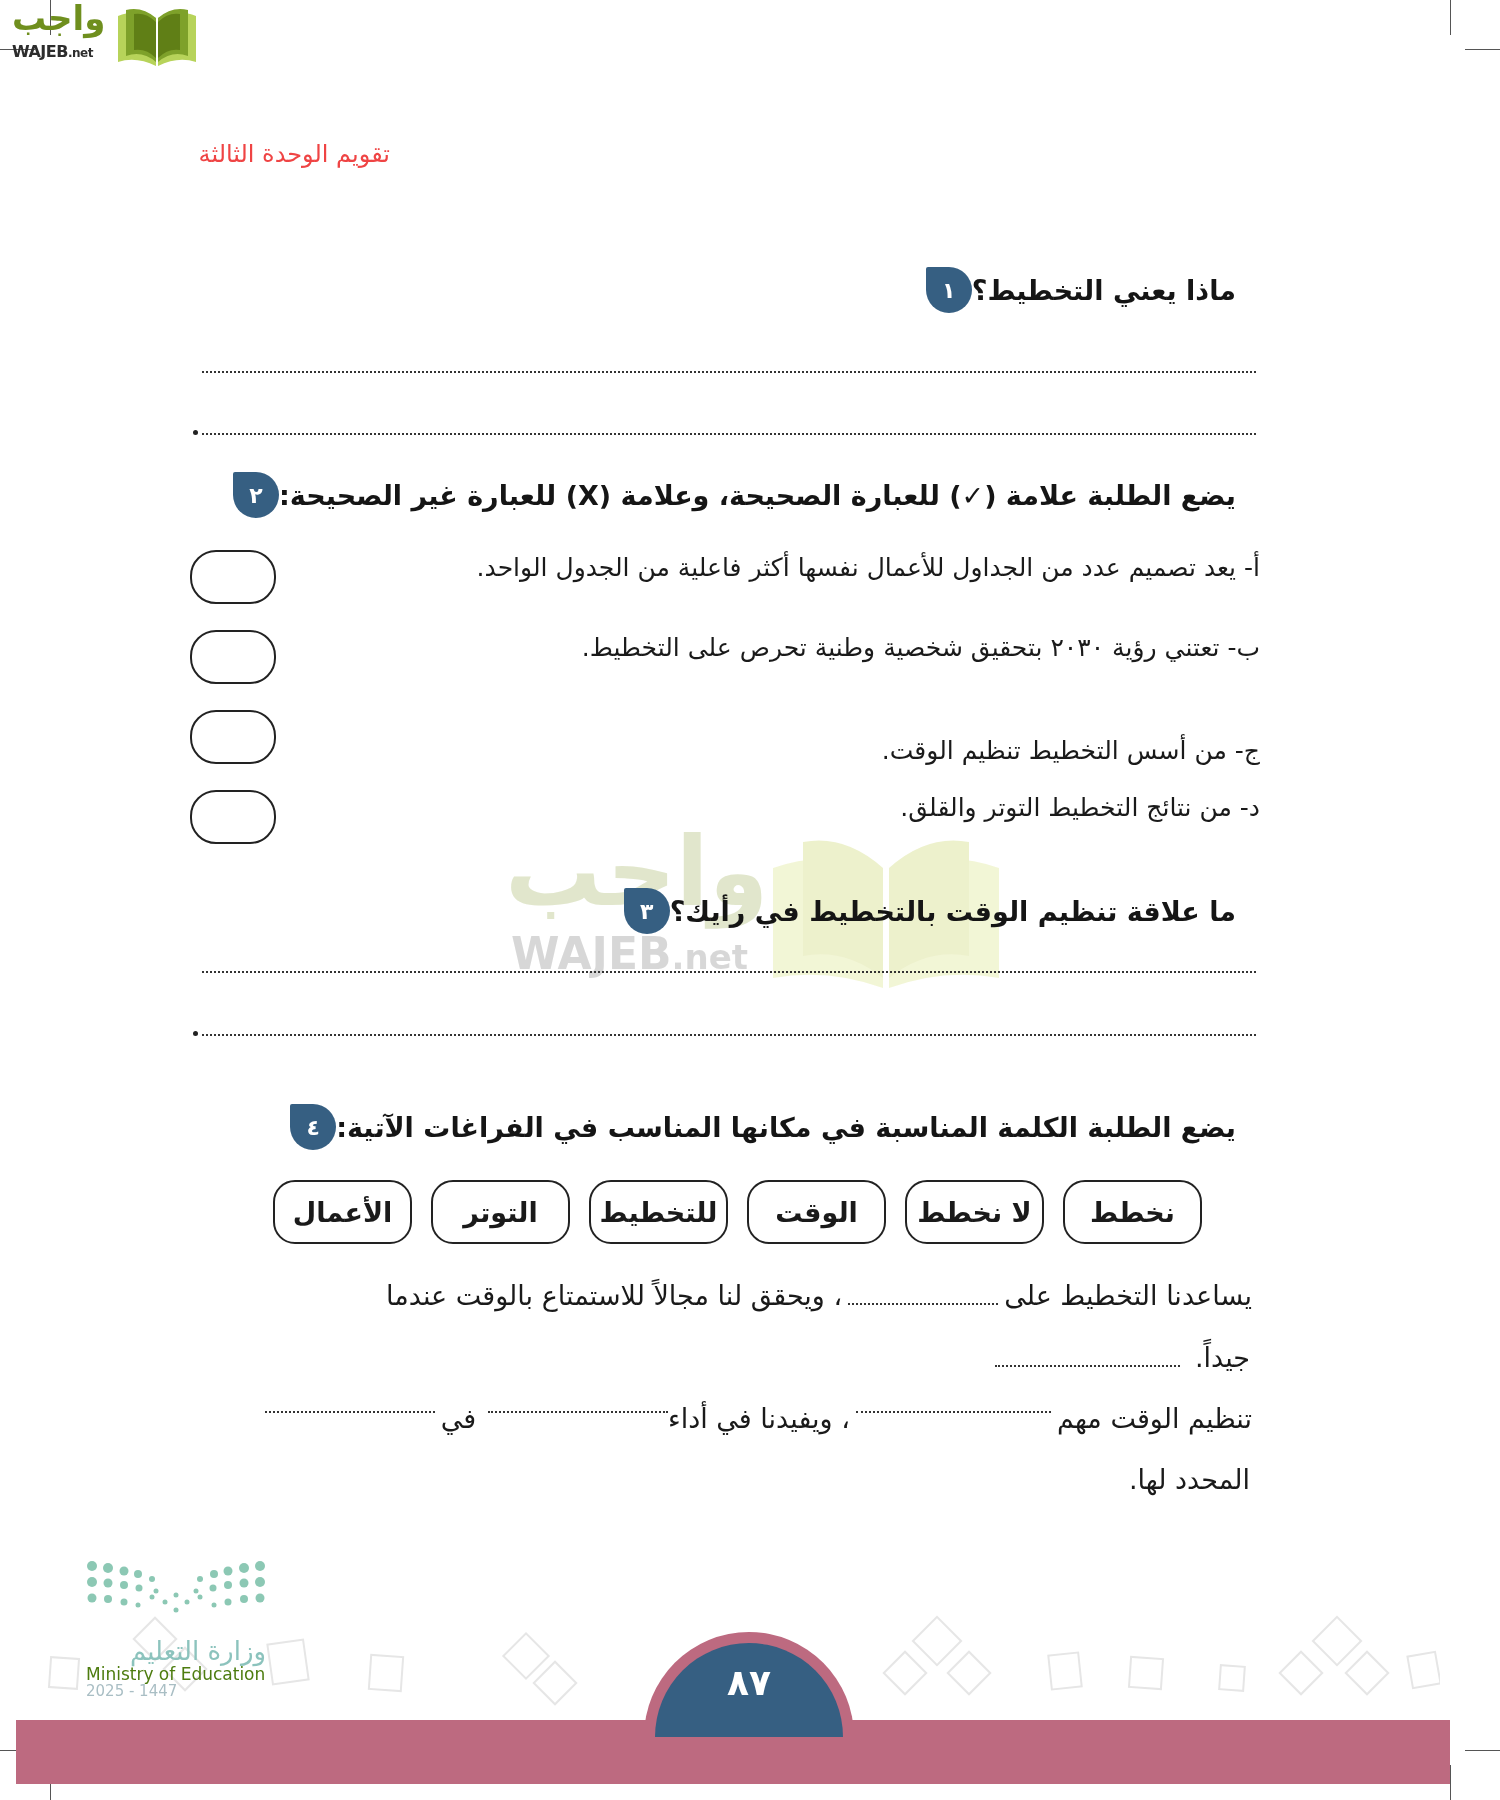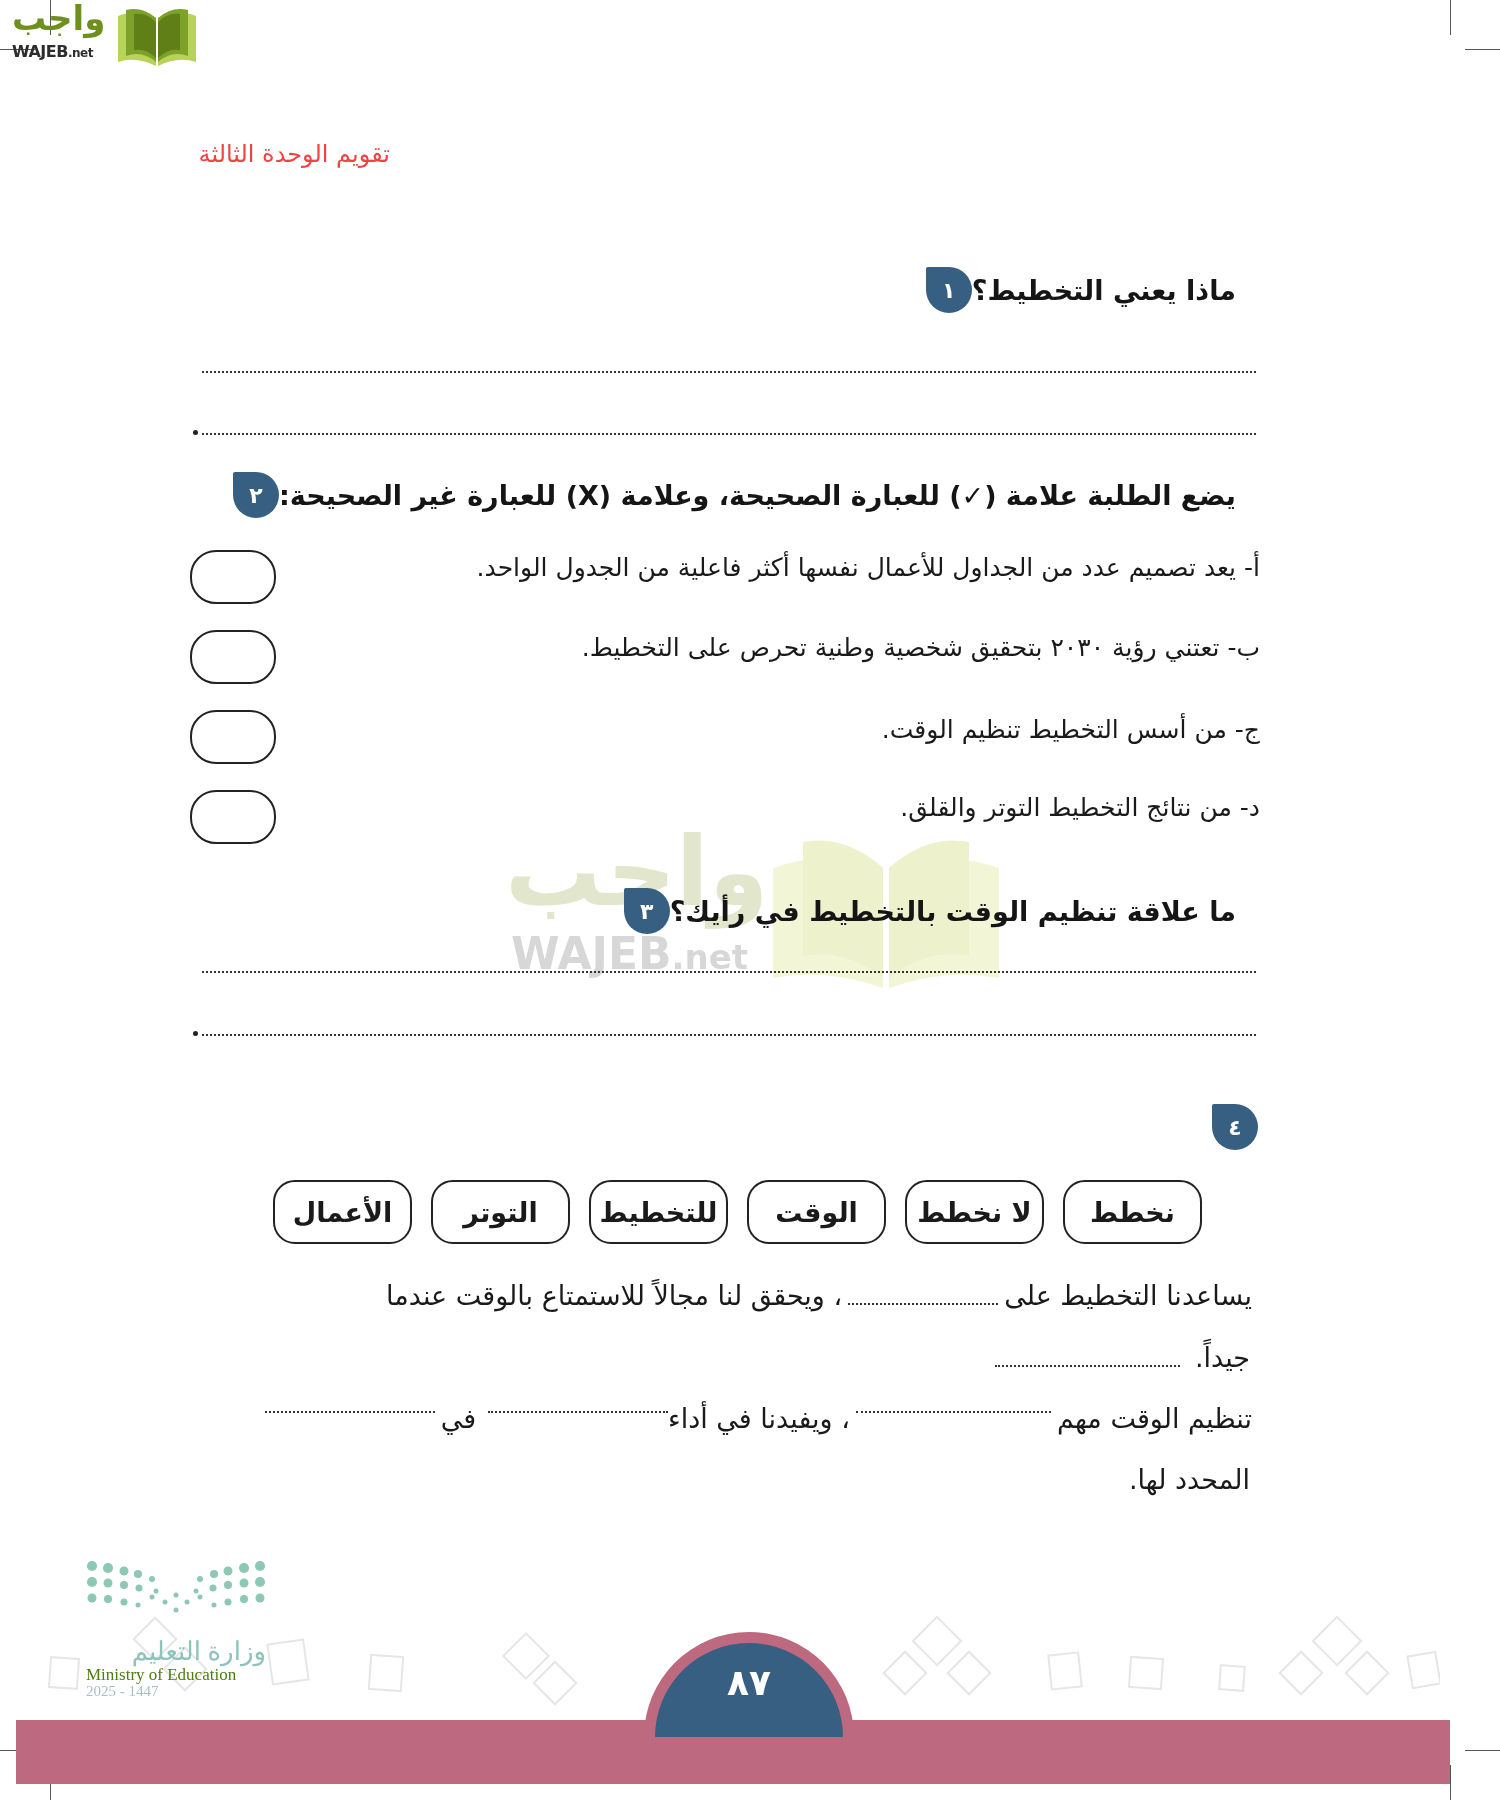--- a/index.html
+++ b/index.html
@@ -23,21 +23,21 @@
   .oval { position:absolute; left:190px; width:82px; height:50px; border:2.5px solid #222; border-radius:26px; background:#fff; }
   .chips { position:absolute; top:1180px; right:298px; display:flex; flex-direction:row-reverse; gap:19px; }
   .chip { width:135px; height:60px; border:2.5px solid #222; border-radius:22px; display:flex; align-items:center;
           justify-content:center; font-size:27px; font-weight:bold; direction:rtl; background:#fff; }
   .para { position:absolute; right:250px; font-size:27px; direction:rtl; white-space:nowrap; color:#1a1a1a; }
   .blank { display:inline-block; border-bottom:2px dotted #333; height:8px; vertical-align:baseline; margin:0 6px; }
   .watermark { left:505px; top:828px; width:500px; height:160px; opacity:0.55; pointer-events:none; }
   .wm-ar { position:absolute; left:0; top:-12px; font-size:96px; font-weight:bold; color:#c9d3a3; }
   .wm-en { position:absolute; left:6px; top:100px; font-size:44px; font-weight:bold; color:#b8b8b8; }
   .wm-book { position:absolute; left:268px; top:0; width:226px; height:160px; }
-  .moe { left:86px; top:1560px; width:190px;font-family:Liberation Serif, serif; }
+  .moe { left:86px; top:1560px; width:190px; }
   .moe-dots { width:180px; height:62px; }
   .moe-ar { font-size:26px; color:#8cc3bd; direction:rtl; text-align:right; width:180px; margin-top:10px; }
   .moe-en { font-size:17px; color:#4d7c0f; margin-top:-2px; }
   .moe-yr { font-size:15px; color:#a9bec4; margin-top:-2px; }
   .bottom-bar { left:16px; top:1720px; width:1434px; height:64px; background:#bd6a80; }
   .page-half { left:644px; top:1632px; width:210px; height:105px; background:#bd6a80; border-radius:105px 105px 0 0; }
   .page-half-inner { left:655px; top:1643px; width:188px; height:94px; background:#365f82; border-radius:94px 94px 0 0; }
   .page-num { left:655px; top:1662px; width:188px; text-align:center; color:#fff; font-size:36px; font-weight:bold; }
   .deco { left:40px; top:1610px; width:1400px; height:112px; }
 </style>
@@ -80,21 +80,21 @@
   <div class="badge">٢</div>
   <div class="q-text">يضع الطلبة علامة (✓) للعبارة الصحيحة، وعلامة (X) للعبارة غير الصحيحة:</div>
 </div>
 
 <div class="stmt" style="top:553px">أ- يعد تصميم عدد من الجداول للأعمال نفسها أكثر فاعلية من الجدول الواحد.</div>
 <div class="oval" style="top:550px"></div>
 
 <div class="stmt" style="top:633px">ب- تعتني رؤية ٢٠٣٠ بتحقيق شخصية وطنية تحرص على التخطيط.</div>
 <div class="oval" style="top:630px"></div>
 
-<div class="stmt" style="top:715px">ج-  من أسس التخطيط تنظيم الوقت.</div>
+<div class="stmt" style="top:736px">ج-  من أسس التخطيط تنظيم الوقت.</div>
 <div class="oval" style="top:710px"></div>
 
 <div class="stmt" style="top:793px">د-  من نتائج التخطيط التوتر والقلق.</div>
 <div class="oval" style="top:790px"></div>
 
 <div class="abs watermark">
   <span class="wm-ar">واجب</span>
   <span class="wm-en"><span>WAJEB</span><span style="font-size:34px">.net</span></span>
   <svg class="wm-book" viewBox="0 0 226 160">
     <path d="M0 40 Q55 20 110 44 L110 160 Q55 140 0 150 Z" fill="#e9efb6"></path>
@@ -107,20 +107,21 @@
 <div class="q-row" style="top:888px">
   <div class="badge">٣</div>
   <div class="q-text">ما علاقة تنظيم الوقت بالتخطيط في رأيك؟</div>
 </div>
 <div class="dotline" style="top:971px"></div>
 <div class="dot-start" style="top:1031px"></div>
 <div class="dotline" style="top:1034px"></div>
 
 <div class="q-row" style="top:1104px">
   <div class="badge">٤</div>
+  <div class="q-text">يضع الطلبة الكلمة المناسبة في مكانها المناسب في الفراغات الآتية:</div>
 </div>
 
 <div class="chips">
   <div class="chip">نخطط</div>
   <div class="chip">لا نخطط</div>
   <div class="chip">الوقت</div>
   <div class="chip">للتخطيط</div>
   <div class="chip">التوتر</div>
   <div class="chip">الأعمال</div>
 </div>

